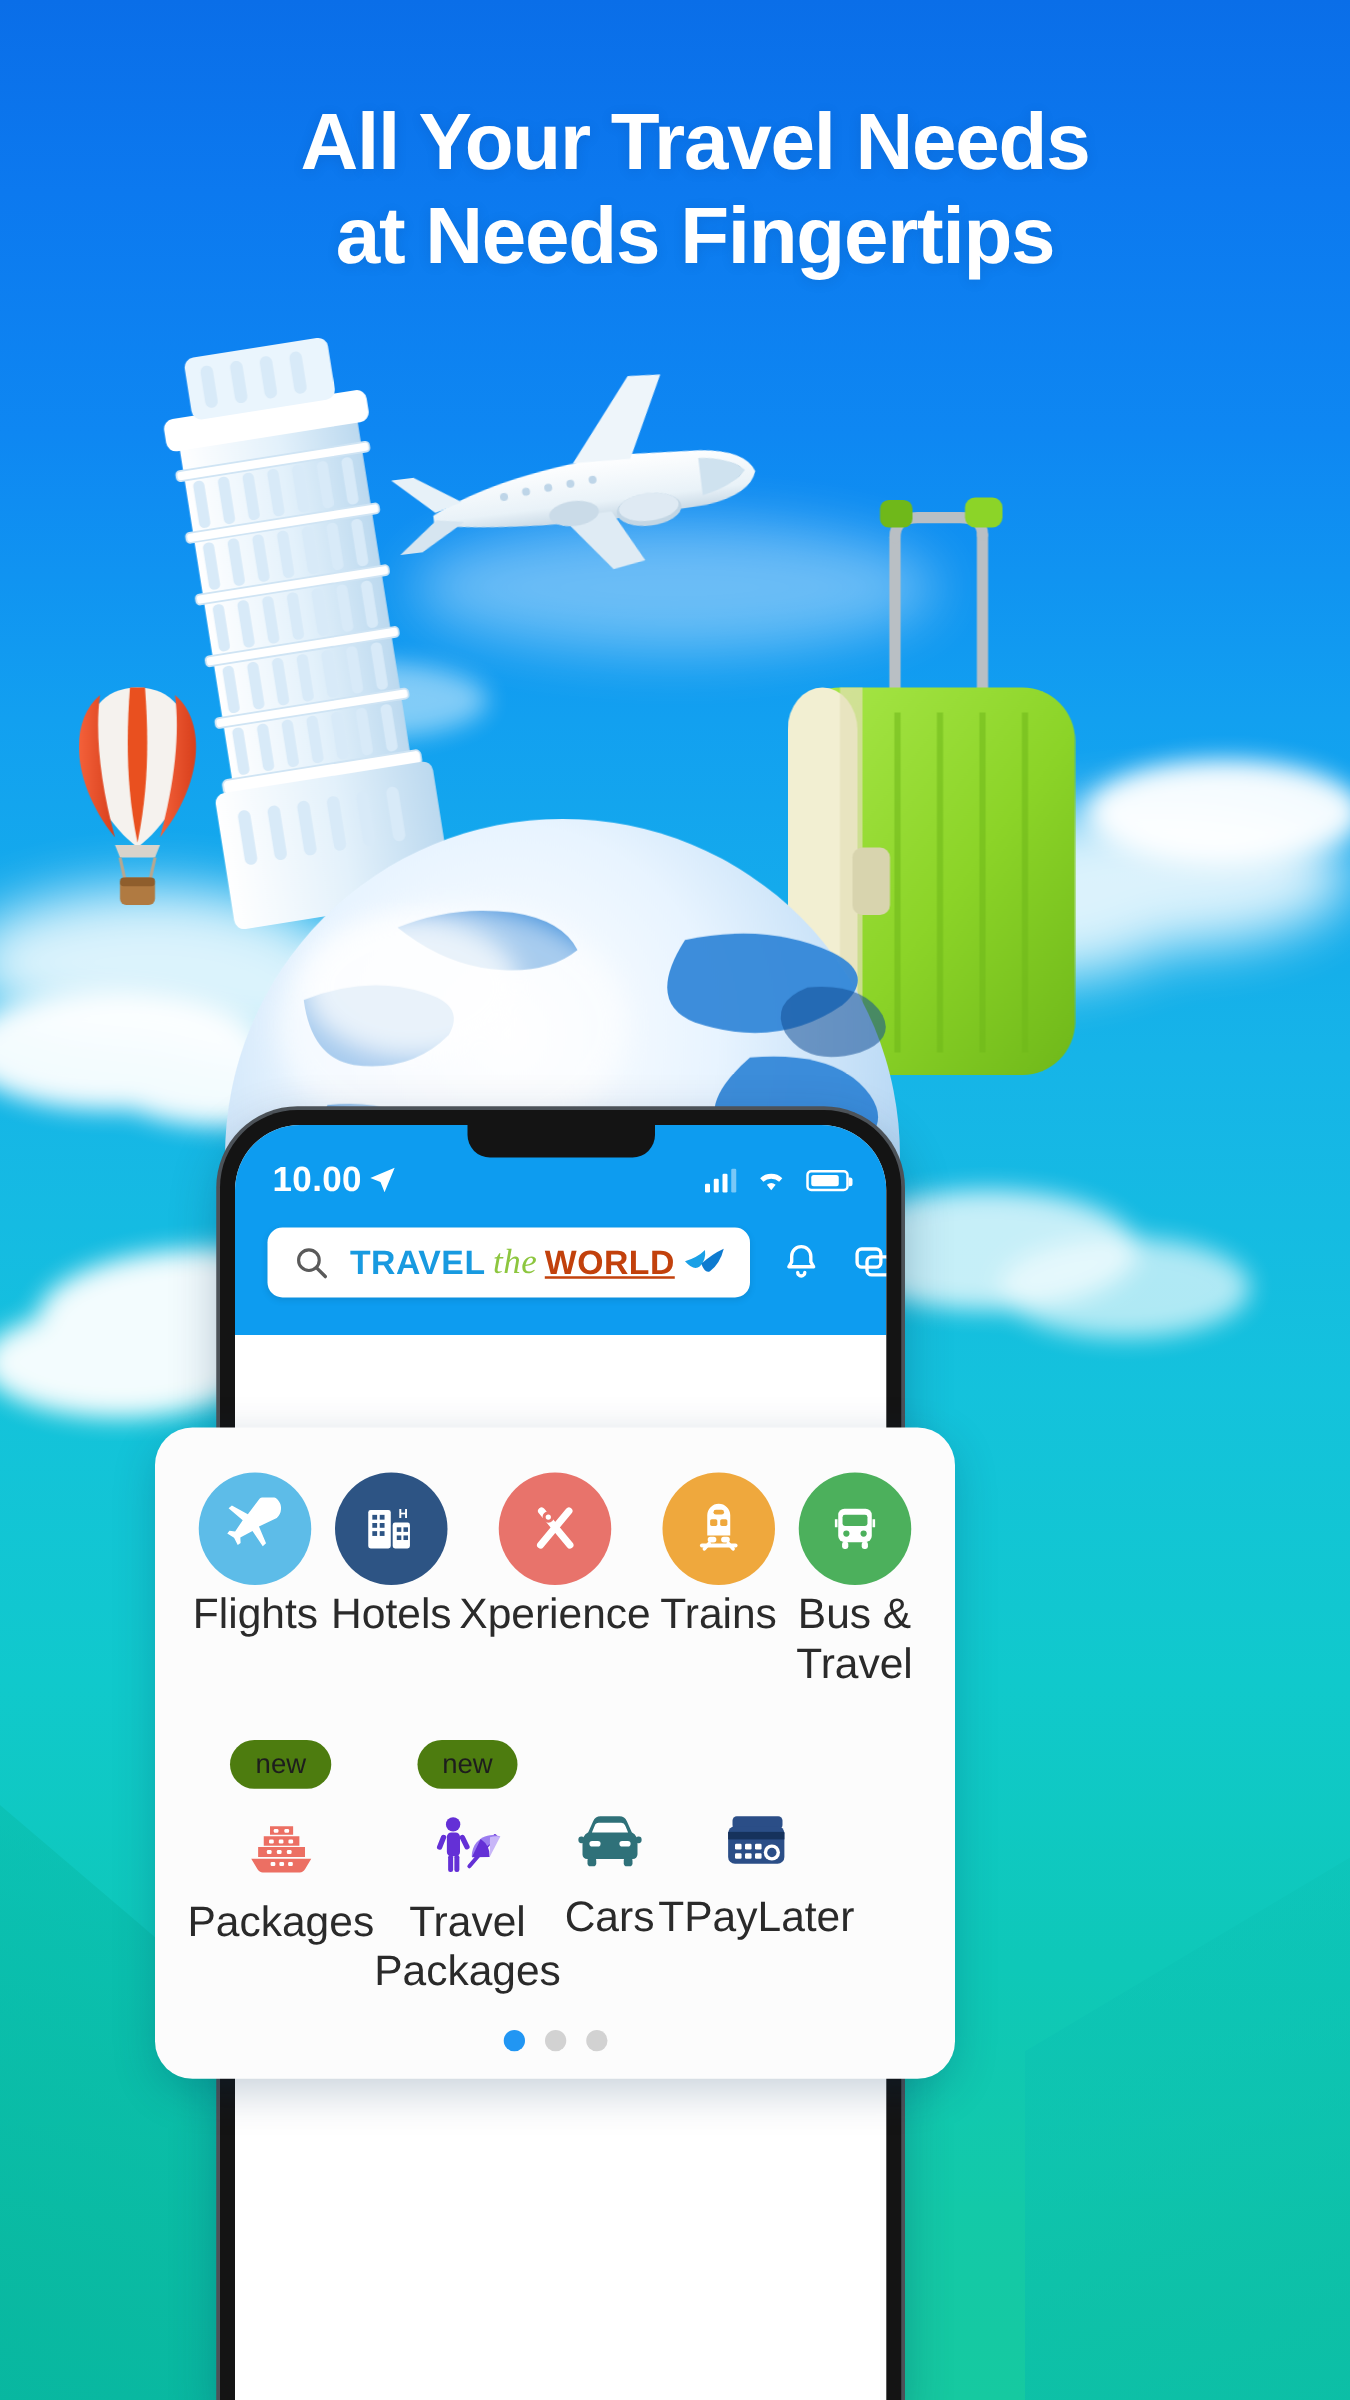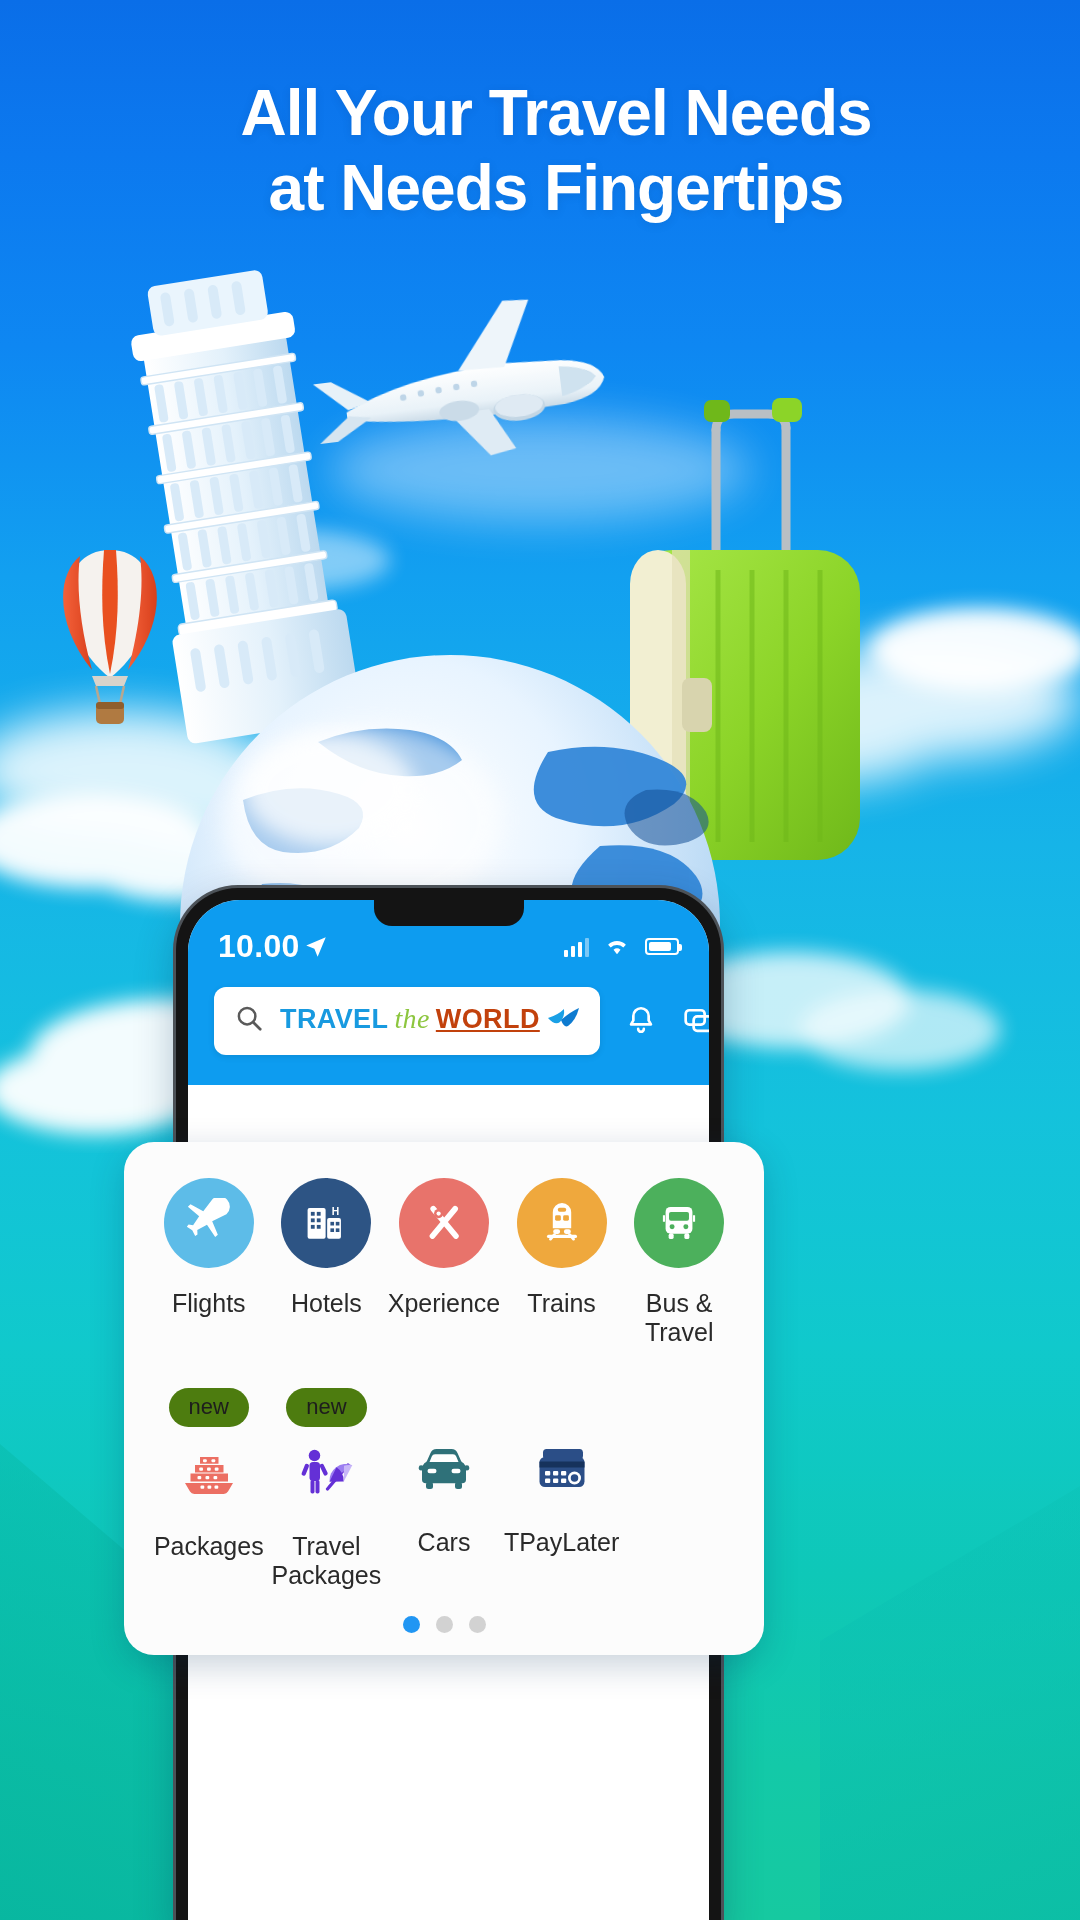--- a/index.html
+++ b/index.html
@@ -74,37 +74,37 @@
   }
   .notch {
     position:absolute; left:50%; transform:translateX(-50%); top:0;
     width:150px; height:26px; background:#141414;
     border-radius:0 0 18px 18px;
   }
   .statusbar {
     display:flex; align-items:center; justify-content:space-between;
     padding:14px 30px 0 30px; color:#fff;
   }
-  .status-left { display:flex; align-items:center; gap:3px; font-size:32px; font-weight:bold; letter-spacing:.3px;text-align:right;}
+  .status-left { display:flex; align-items:center; gap:3px; font-size:28px; font-weight:bold; letter-spacing:.3px;text-align:right;}
   .status-right { display:flex; align-items:center; gap:14px; }
   .sig { display:flex; align-items:flex-end; gap:3px; height:20px; }
   .sig i { display:block; width:4px; background:#fff; border-radius:1px; }
   .sig i:nth-child(1){height:7px}.sig i:nth-child(2){height:11px}
   .sig i:nth-child(3){height:15px}.sig i:nth-child(4){height:19px; opacity:.45}
   .battery {
     width:34px; height:17px; border:2px solid #fff; border-radius:4px;
     position:relative; display:flex; align-items:center; padding:2px;
   }
   .battery:after{content:"";position:absolute;right:-5px;top:4px;width:3px;height:7px;background:#fff;border-radius:0 2px 2px 0;}
   .battery span{display:block;height:100%;width:86%;background:#fff;border-radius:2px;}
 
   .searchrow { display:flex; align-items:center; gap:24px; padding:22px 26px 0 26px; }
   .searchbox {
-    flex:1; height:68px; background:#fff; border-radius:12px;
-    display:flex; align-items:flex-start; gap:16px; padding:16px 20px;
+    flex:1; height:56px; background:#fff; border-radius:12px;
+    display:flex; align-items:center; gap:16px; padding:16px 20px;
     box-shadow:0 2px 6px rgba(0,0,0,.10);
   }
   .logo-text { display:flex; align-items:center; gap:6px; font-size:27px; font-weight:bold; letter-spacing:.4px; }
   .logo-travel { color:#189ae0; }
   .logo-the { color:#8dc63f; font-family:"Liberation Serif", serif; font-style:italic; font-size:28px; font-weight:normal; }
   .logo-world { color:#c2410c;text-decoration:underline; }
   .hdr-icon { color:#fff; display:flex; align-items:center; }
 
   .phone-body { background:#ffffff; height:100%; }
 
@@ -115,21 +115,21 @@
     box-shadow:0 10px 34px rgba(0,45,85,.22);
     padding:36px 26px 22px 26px;
   }
   .grid { display:grid; grid-template-columns:repeat(5,1fr); }
   .tile { display:flex; flex-direction:column; align-items:center; position:relative; }
   .circle {
     width:90px; height:90px; border-radius:50%;
     display:flex; align-items:center; justify-content:center;
   }
   .tile-label {
-    margin-top:21px; font-size:25px; color:#2a2a2a; text-align:center; line-height:1.17;
+    margin-top:4px; font-size:34px; color:#2a2a2a; text-align:center; line-height:1.17;
   }
   .row2 { margin-top:40px; }
   .badge {
     background:#4d7c0f; color:#1d1d1d; font-size:22px;
     padding:6px 20px 7px 20px; border-radius:20px; font-weight:normal;
     margin-bottom:6px;
   }
   .badge-spacer { height:41px; }
   .flat-icon { width:78px; height:78px; display:flex; align-items:center; justify-content:center; }
   .dots { display:flex; gap:16px; justify-content:center; margin-top:26px; }

